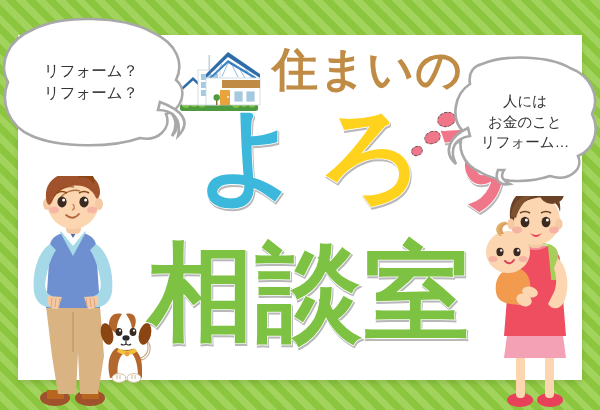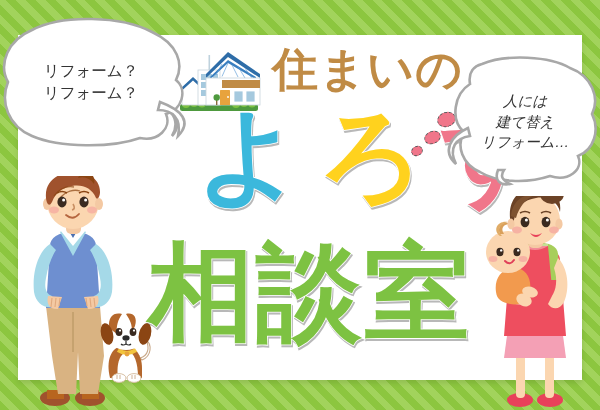--- a/index.html
+++ b/index.html
@@ -30,21 +30,21 @@
   .bubble{position:absolute;}
   .bubble svg{display:block;overflow:visible;}
   .bubble-text{
     position:absolute;left:0;top:0;width:100%;height:100%;
     display:flex;flex-direction:column;align-items:center;justify-content:center;
     color:#333333;font-size:15.5px;line-height:1.42;font-weight:400;
     white-space:nowrap;
   }
   #bubble-left{left:2px;top:18px;width:190px;height:128px;}
   #bubble-left .bubble-text{padding-right:12px;box-sizing:border-box;}
-  #bubble-right{left:442px;top:58px;width:158px;height:128px;font-style:italic;}
+  #bubble-right{left:442px;top:58px;width:158px;height:128px;}
   #bubble-right .bubble-text{font-size:14.5px;padding-left:8px;box-sizing:border-box;}
 
   
   .sumai{
     position:absolute;left:272px;top:46px;
     font-size:46px;line-height:1;letter-spacing:1px;
     color:#C08B45;font-weight:700;
     font-family:"DejaVu Sans",sans-serif;
   }
 
@@ -214,21 +214,21 @@
                C142 112 126 124 108 118
                C84 126 54 124 38 114
                C20 106 14 88 22 74
                C8 62 12 36 28 26
                C26 14 32 8 40 6 Z" fill="#FFFFFF" stroke="#A8A8A8" stroke-width="2.6"></path>
       <path d="M26 70 C8 78 0 94 14 106 C6 90 14 80 28 78 Z" fill="#FFFFFF" stroke="#A8A8A8" stroke-width="2.6"></path>
       <path d="M56 112 C52 122 58 128 68 126 C60 122 58 118 62 112 Z" fill="#FFFFFF" stroke="#A8A8A8" stroke-width="2.6"></path>
     </svg>
     <div class="bubble-text">
       <div>人には</div>
-      <div>建て替え</div>
+      <div>お金のこと</div>
       <div>リフォーム…</div>
     </div>
   </div>
 
   <div id="man">
     <svg width="104" height="234" viewBox="0 0 104 234">
 
       <ellipse cx="33" cy="222" rx="15" ry="8" fill="#A0522D"></ellipse>
       <ellipse cx="68" cy="222" rx="15" ry="8" fill="#A0522D"></ellipse>
       <path d="M25 214 h17 v9 h-17 z" fill="#B8651F"></path>

